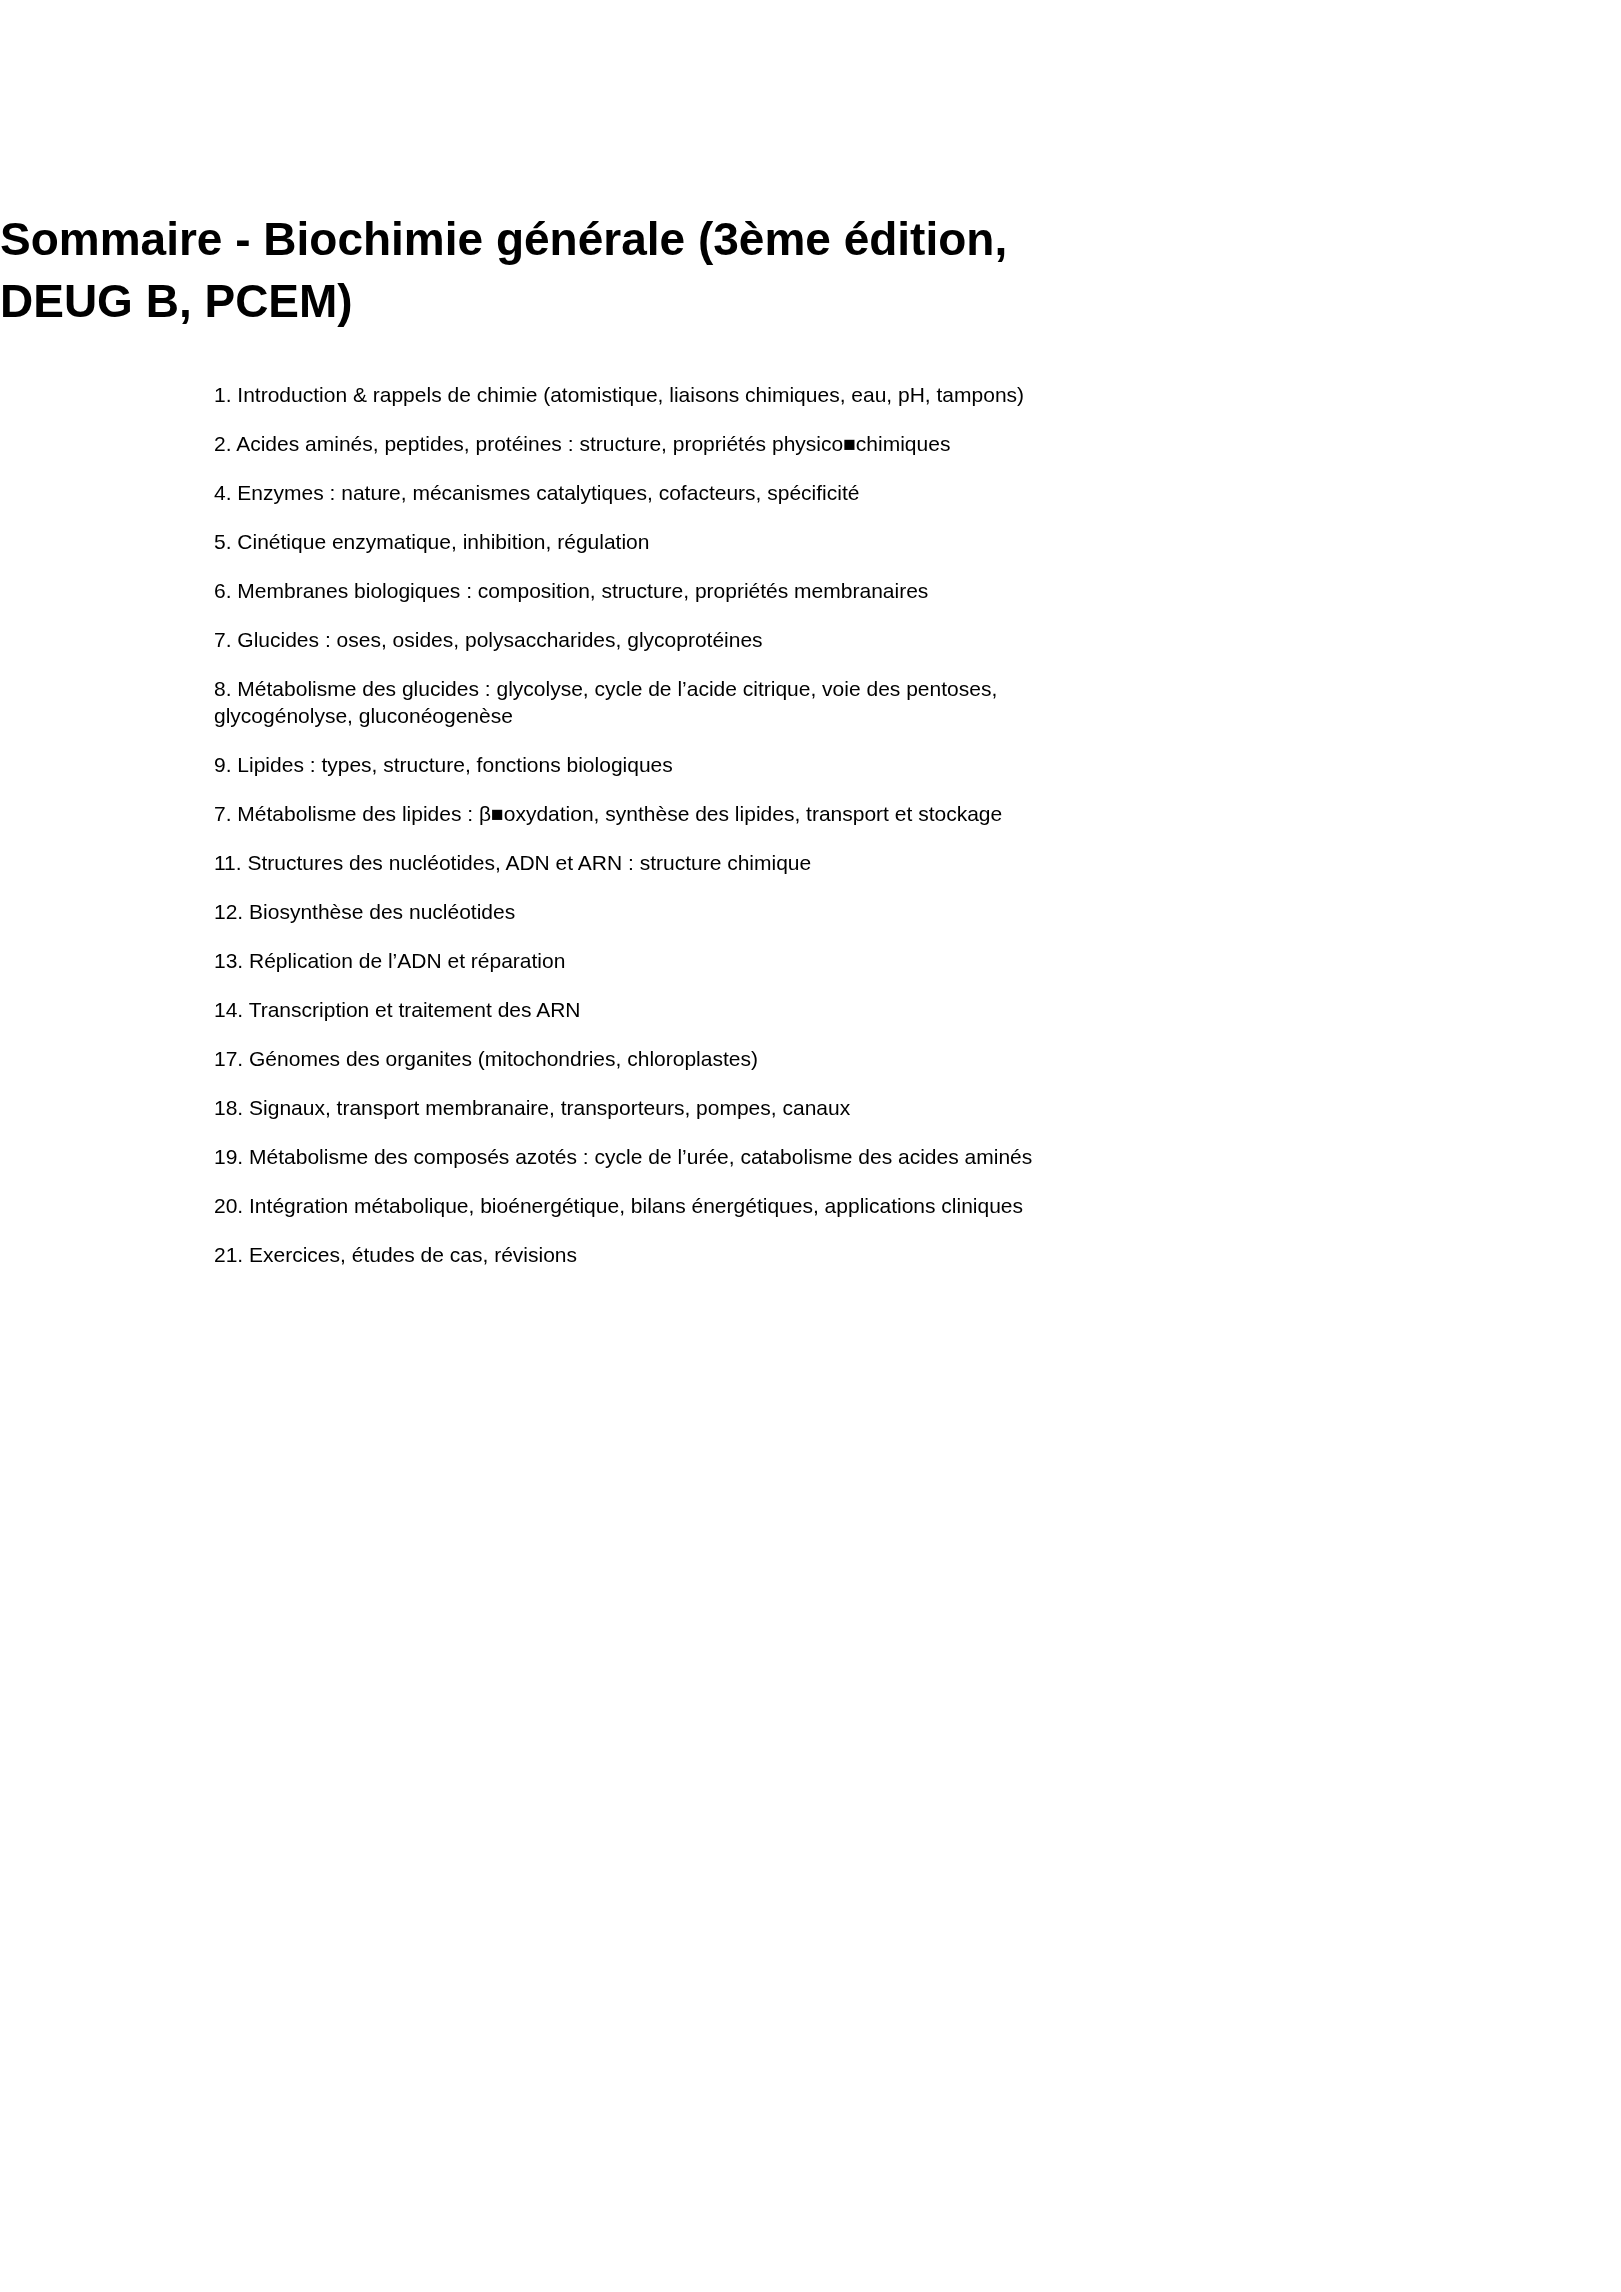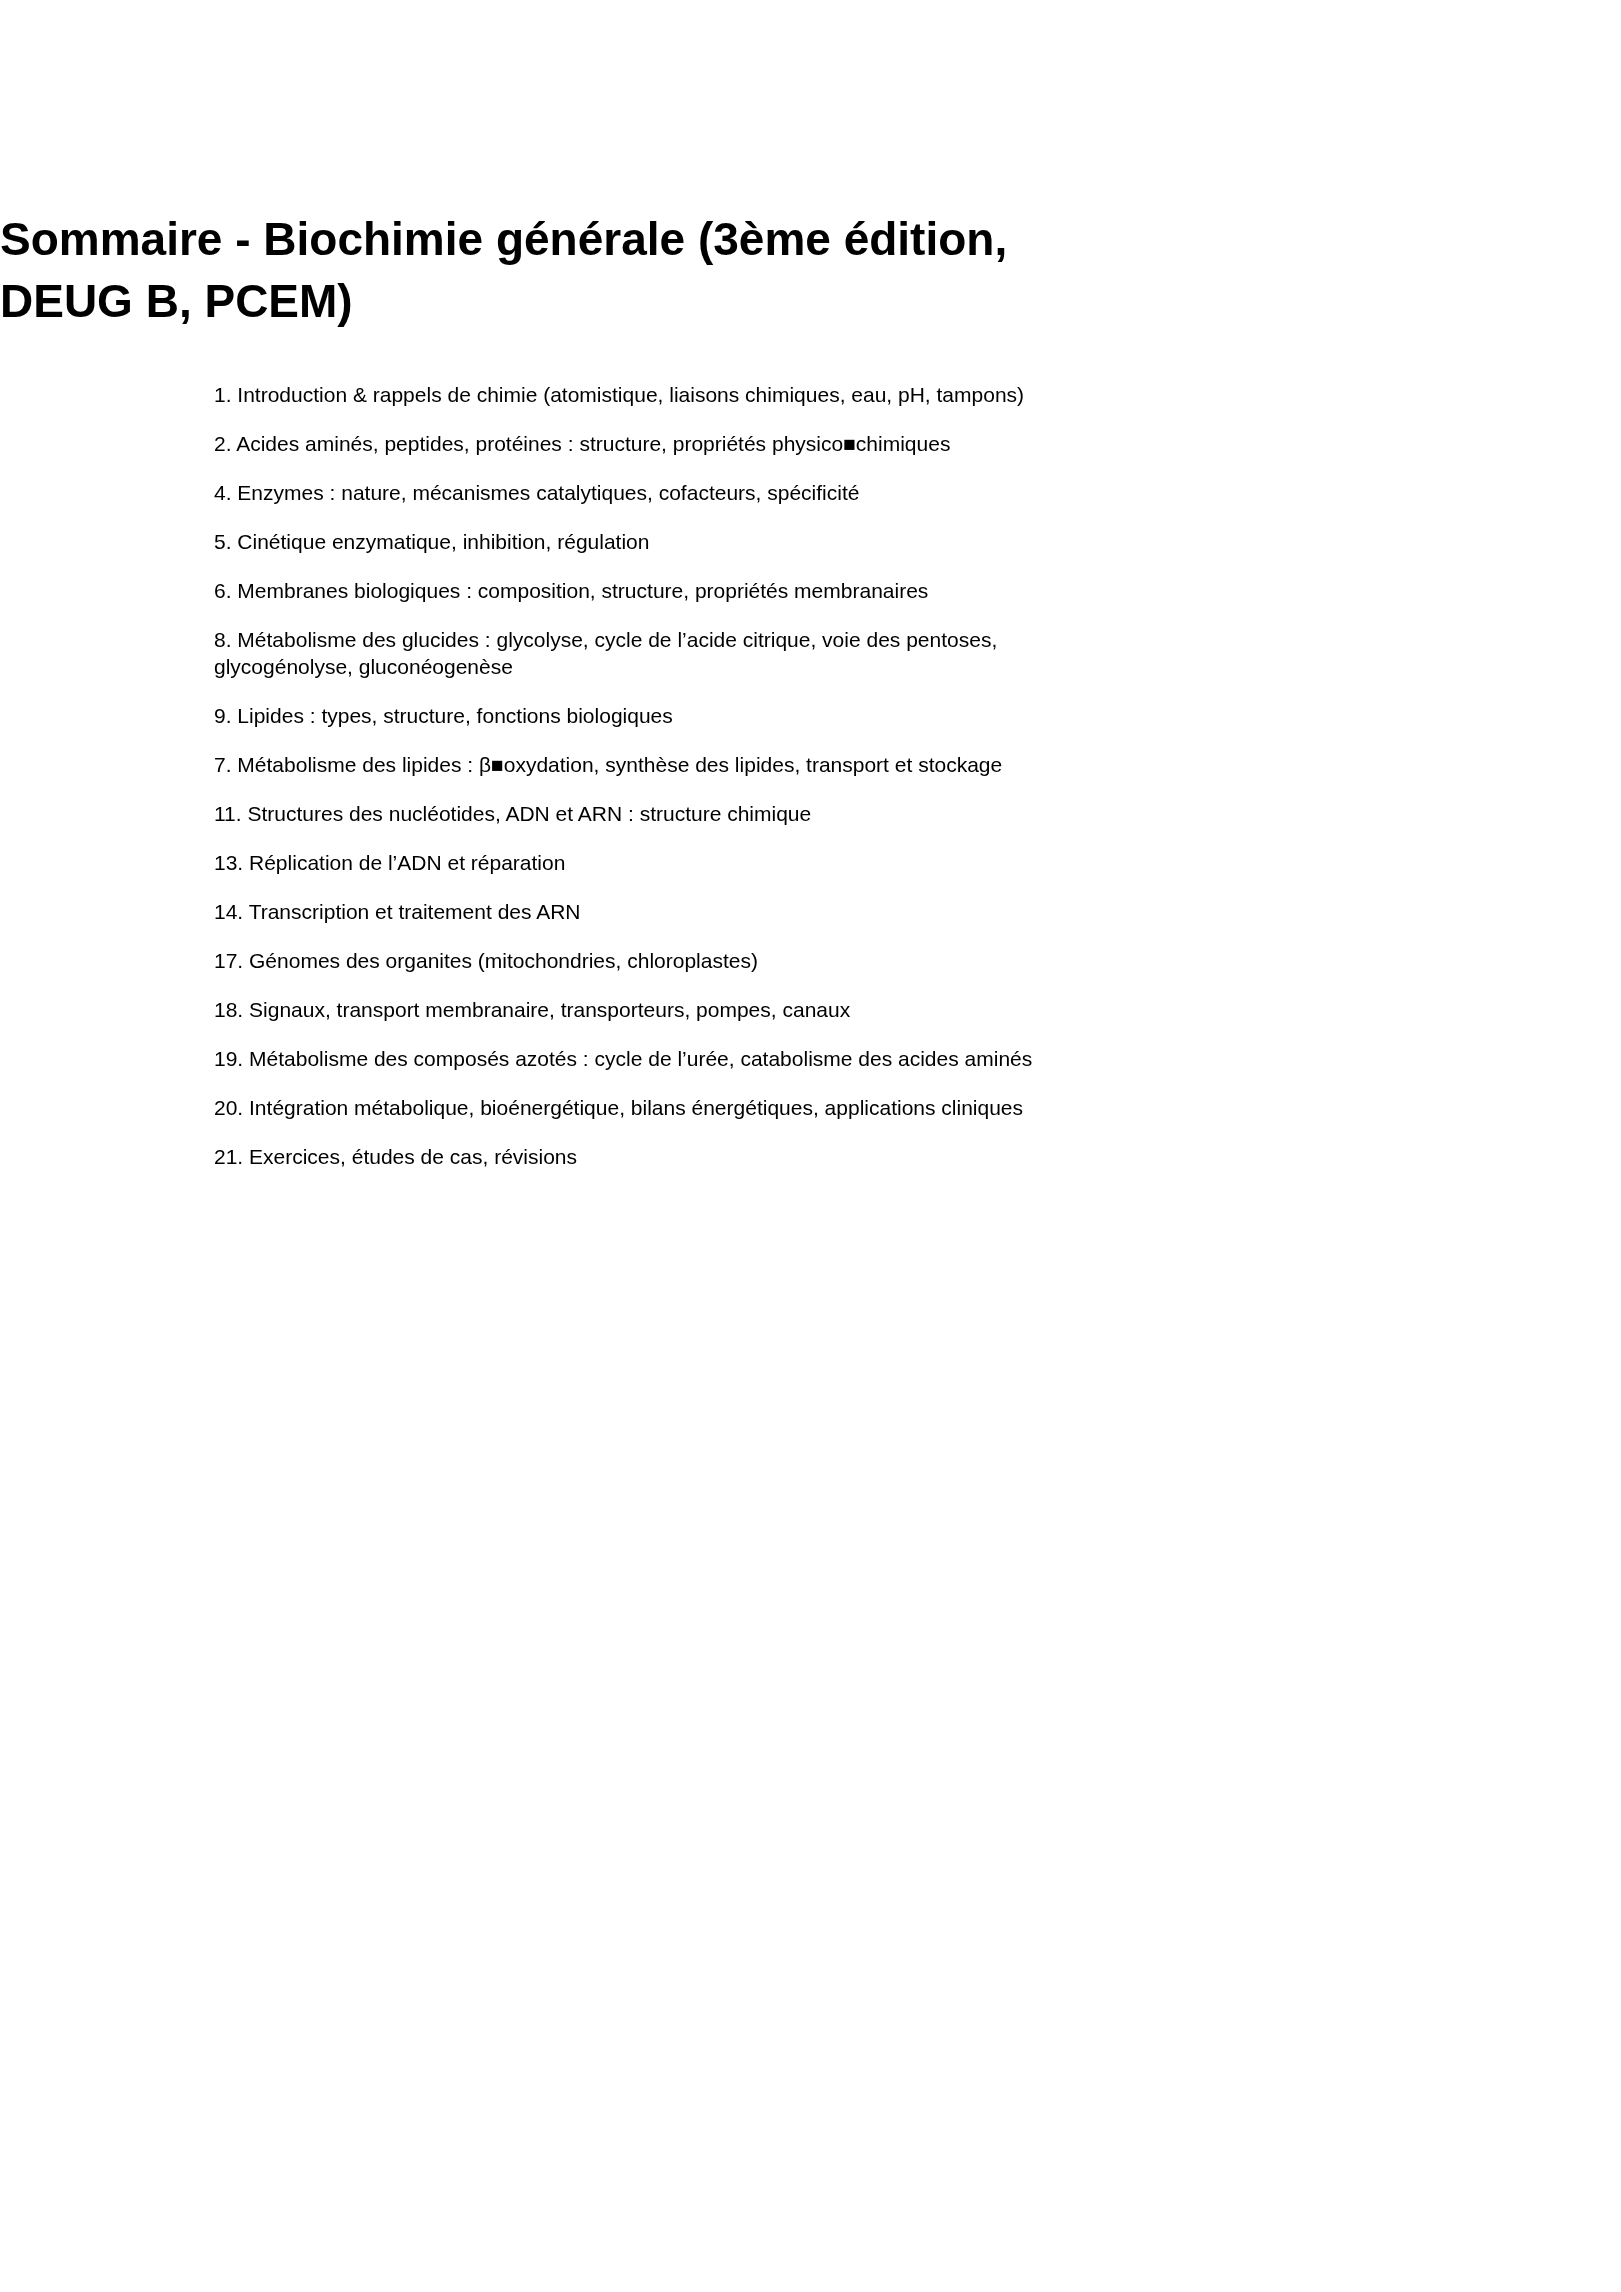--- a/index.html
+++ b/index.html
@@ -47,25 +47,27 @@
 <div class="page">
   <h1 class="title">Sommaire - Biochimie générale (3ème édition,
 DEUG B, PCEM)</h1>
 
   <div class="toc" id="toc-list">
       <p class="toc-item">1. Introduction &amp; rappels de chimie (atomistique, liaisons chimiques, eau, pH, tampons)</p>
       <p class="toc-item">2. Acides aminés, peptides, protéines : structure, propriétés physico■chimiques</p>
       <p class="toc-item">4. Enzymes : nature, mécanismes catalytiques, cofacteurs, spécificité</p>
       <p class="toc-item">5. Cinétique enzymatique, inhibition, régulation</p>
       <p class="toc-item">6. Membranes biologiques : composition, structure, propriétés membranaires</p>
+      <p class="toc-item">7. Glucides : oses, osides, polysaccharides, glycoprotéines</p>
       <p class="toc-item">8. Métabolisme des glucides : glycolyse, cycle de l’acide citrique, voie des pentoses,
 glycogénolyse, gluconéogenèse</p>
       <p class="toc-item">9. Lipides : types, structure, fonctions biologiques</p>
       <p class="toc-item">7. Métabolisme des lipides : β■oxydation, synthèse des lipides, transport et stockage</p>
       <p class="toc-item">11. Structures des nucléotides, ADN et ARN : structure chimique</p>
+      <p class="toc-item">12. Biosynthèse des nucléotides</p>
       <p class="toc-item">13. Réplication de l’ADN et réparation</p>
       <p class="toc-item">14. Transcription et traitement des ARN</p>
       <p class="toc-item">17. Génomes des organites (mitochondries, chloroplastes)</p>
       <p class="toc-item">18. Signaux, transport membranaire, transporteurs, pompes, canaux</p>
       <p class="toc-item">19. Métabolisme des composés azotés : cycle de l’urée, catabolisme des acides aminés</p>
       <p class="toc-item">20. Intégration métabolique, bioénergétique, bilans énergétiques, applications cliniques</p>
       <p class="toc-item">21. Exercices, études de cas, révisions</p>
     </div>
 
 </div>

